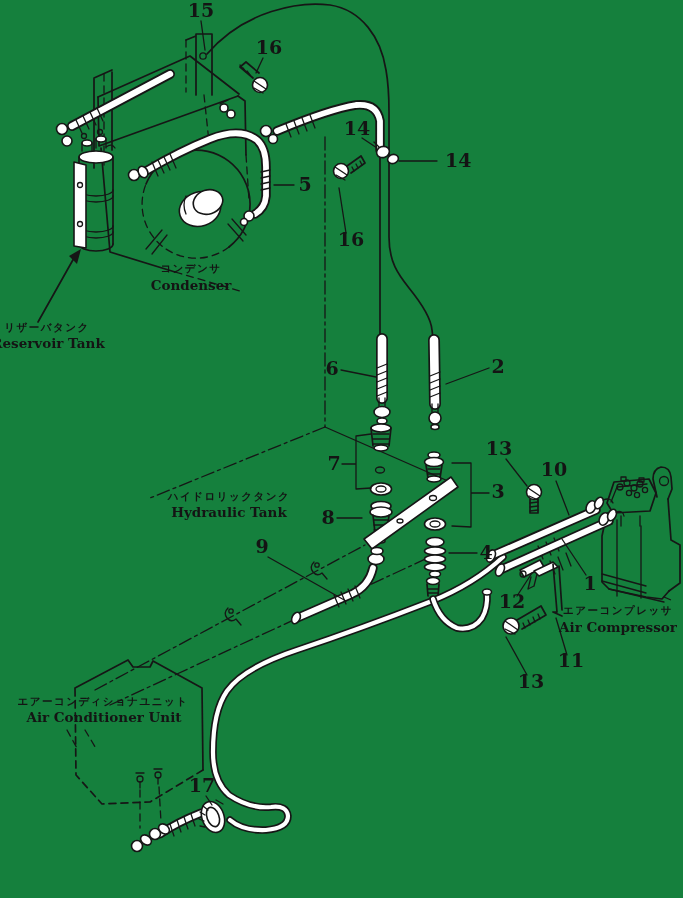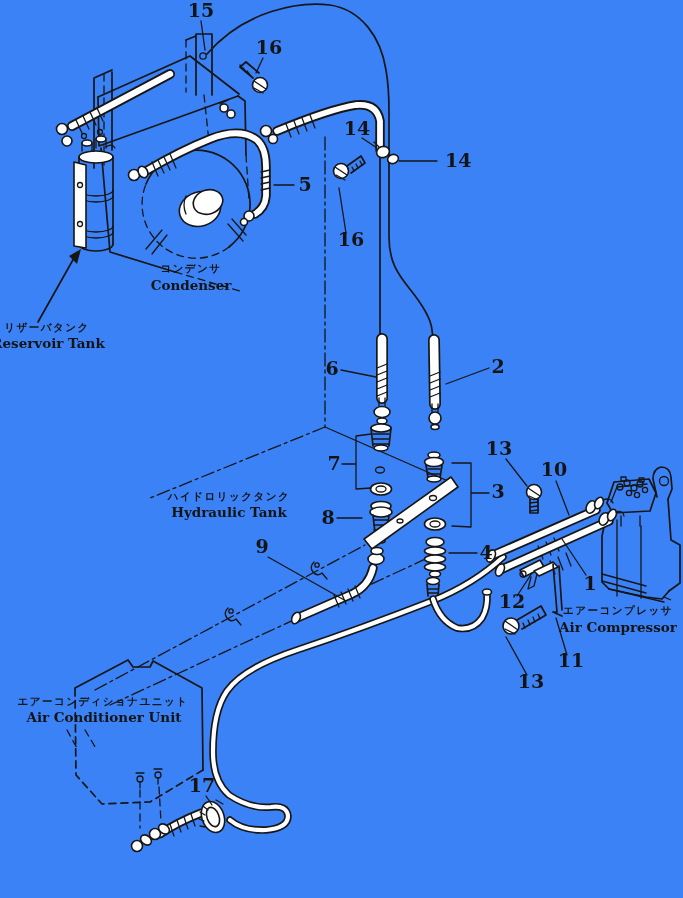--- a/index.html
+++ b/index.html
@@ -1,16 +1,16 @@
 <!DOCTYPE html>
 <html><head>
 <meta charset="utf-8">
 <style>
   html,body{margin:0;padding:0;background:#e8e8e8;}
-  #stage{position:relative;width:683px;height:898px;background:#3b82f6;margin:0 auto;
+  #stage{position:relative;width:683px;height:898px;background:#15803d;margin:0 auto;
          font-family:"DejaVu Serif",serif;}
   svg{display:block}
   .ln{fill:none;stroke:#161616;stroke-width:1.7;stroke-linecap:round;stroke-linejoin:round}
   .thin{stroke-width:1.3}
   .dash{stroke-dasharray:7 5}
   .dashdot{stroke-dasharray:13 4 3 4}
   .wfill{fill:#ffffff;stroke:#161616;stroke-width:1.6;stroke-linejoin:round}
   .kfill{fill:#161616;stroke:none}
   .tubeB{fill:none;stroke:#161616;stroke-linecap:round}
   .tubeW{fill:none;stroke:#ffffff;stroke-linecap:round}

